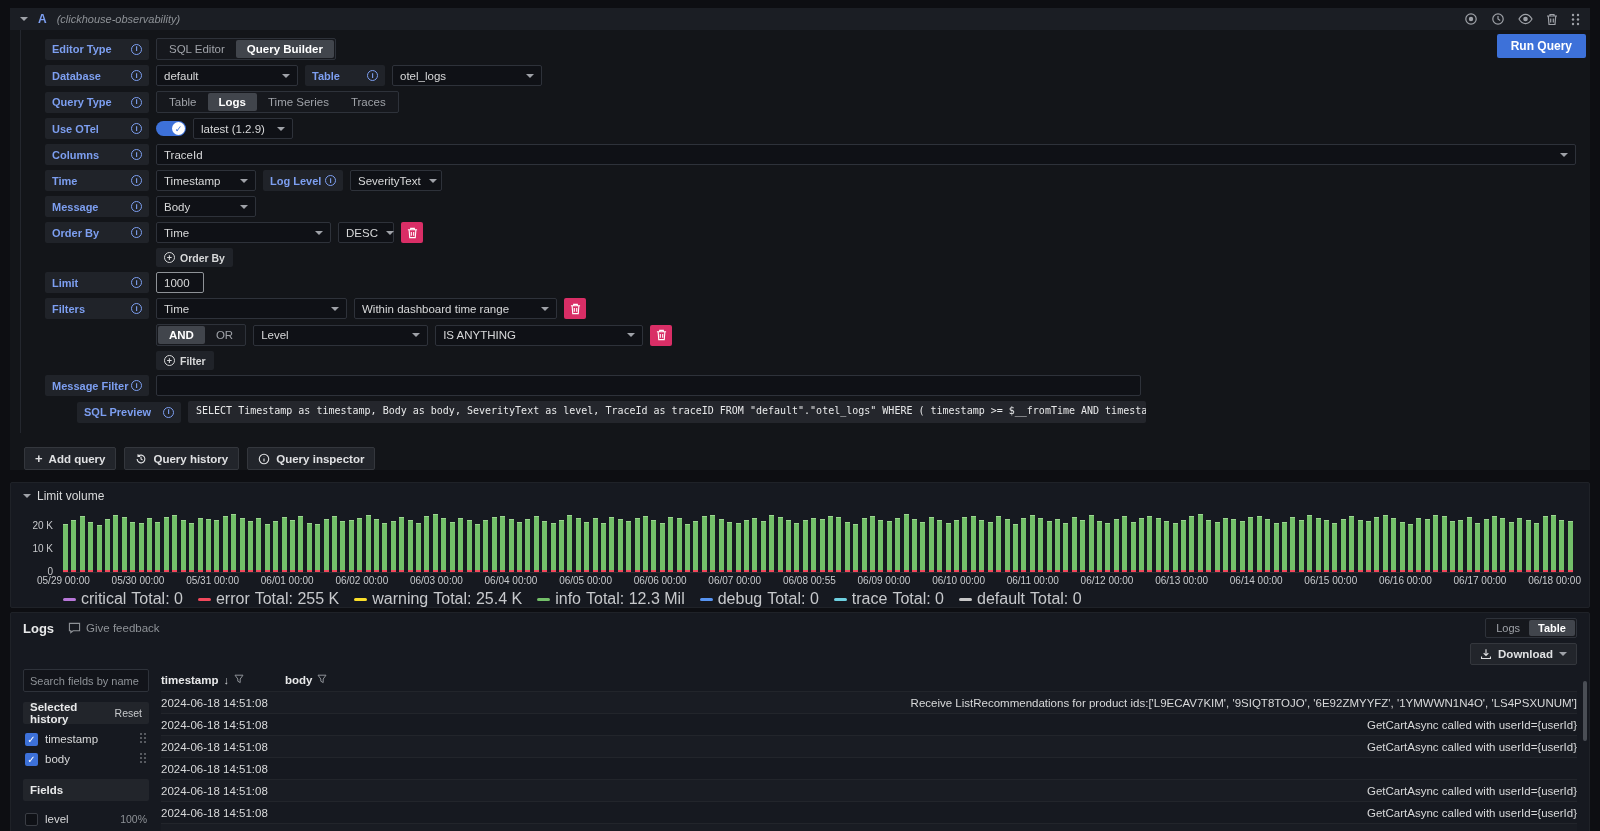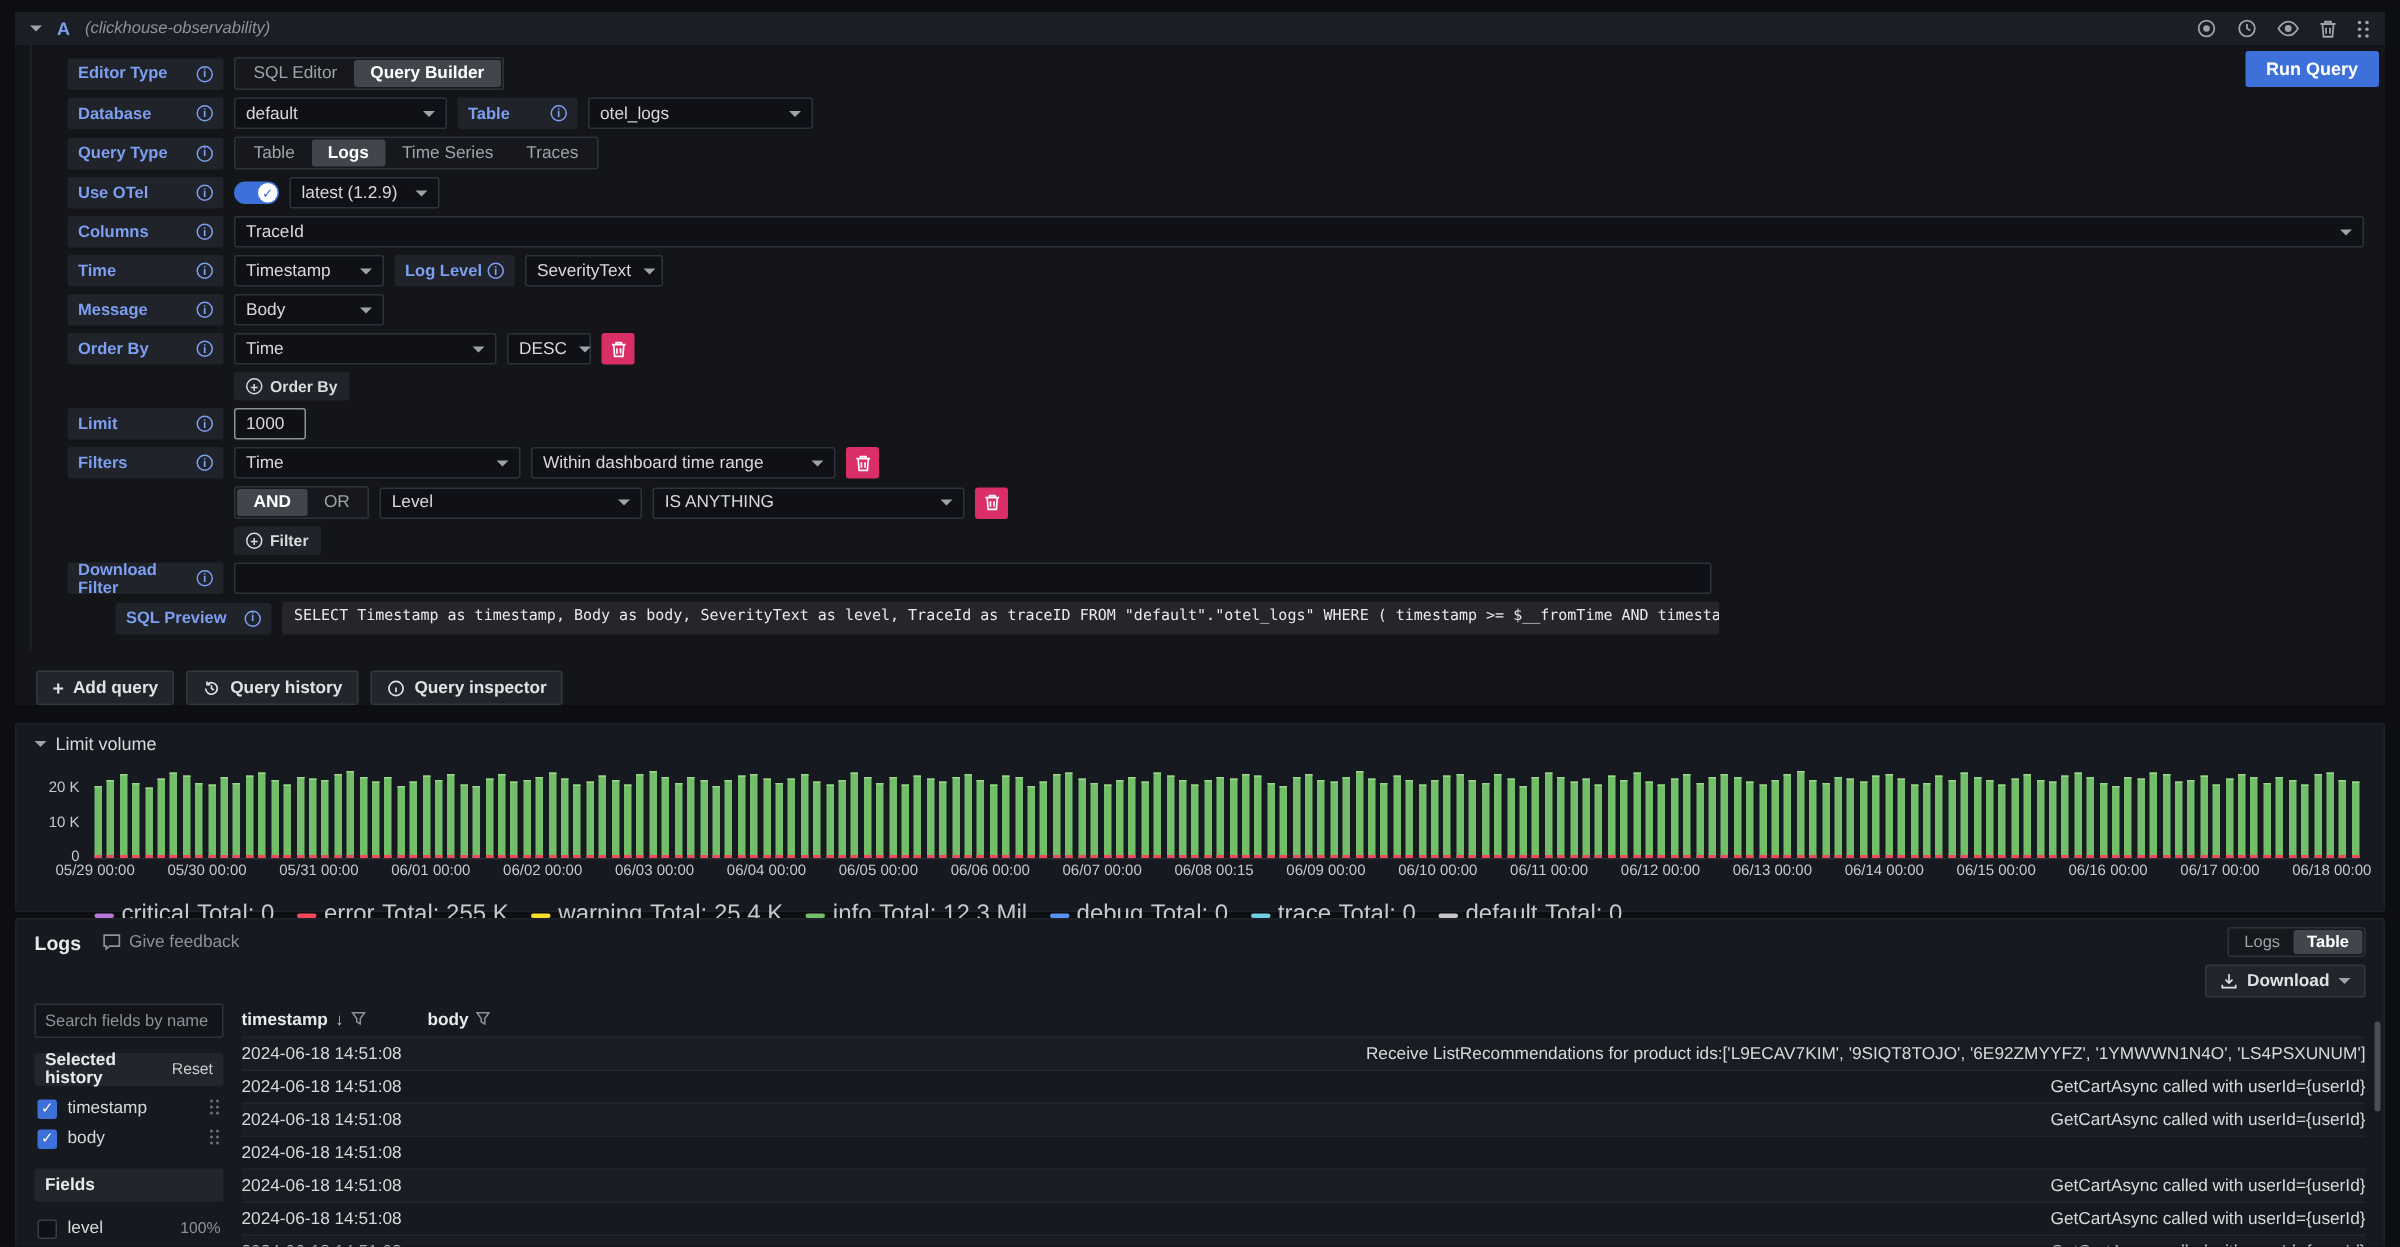--- a/index.html
+++ b/index.html
@@ -92,21 +92,21 @@
     margin:12px 10px 0 10px; background:#161920; border:1px solid #1f2228;
     border-radius:2px; height:126px; padding:4px 8px 2px 8px;
   }
   .vol-header { display:flex; align-items:center; gap:6px; height:18px; padding-left:4px; }
   .vol-header .title { font-size:12px; color:#d8d9da; }
   .chart { position:relative; height:64px; margin-top:4px; }
   .yaxis { position:absolute; left:0; top:0; bottom:0; width:38px; }
   .ytick { position:absolute; right:4px; font-size:10px; color:#c7c9cc; }
   .bars { position:absolute; left:44px; right:8px; top:0; bottom:0; display:flex; align-items:flex-end; justify-content:space-between; border-bottom:1px solid #2a2d33; }
   .bar { width:5px; background:#73BF69; border-top:1px solid #9ad48f; border-bottom:2px solid #F2495C; }
-  .xlabels { display:flex; justify-content:space-between; margin:2px 0 15px 18px; padding-right:0; font-size:10px; color:#c7c9cc; }
+  .xlabels { display:flex; justify-content:space-between; margin:2px 0 4px 18px; padding-right:0; font-size:10px; color:#c7c9cc; }
   .legend { display:flex; gap:15px; margin:4px 0 0 44px; font-size:16px; color:#c7c9cc; align-items:center; }
   .legend-item { display:inline-flex; gap:5px; align-items:center; cursor:pointer; }
   .dash { width:13px; height:3px; border-radius:2px; display:inline-block; }
   
   .logs-panel {
     margin:4px 10px 0 10px; background:#161920; border:1px solid #1f2228;
     border-radius:2px; height:265px; padding:5px 12px; position:relative;
   }
   .logs-header { display:flex; align-items:center; gap:14px; height:20px; }
   .logs-header .title { font-weight:bold; font-size:13px; color:#e8e9ea; }
@@ -372,21 +372,21 @@
 
     <div class="qrow indent">
       <button class="add-btn">
         <span class="plus-circle"></span>
         <span>Filter</span>
       </button>
     </div>
 
     <div class="qrow">
       <div class="qlabel">
-        <span>Download Filter</span>
+        <span>Message Filter</span>
         <span class="info-icon"></span>
       </div>
       <input class="text-input mf-input" value="" style="">
     </div>
 
     <div class="qrow" style="margin-bottom:0;padding-left:32px;">
       <div class="qlabel">
         <span>SQL Preview</span>
         <span class="info-icon"></span>
       </div>
@@ -614,21 +614,21 @@
       <span>05/29 00:00</span>
       <span>05/30 00:00</span>
       <span>05/31 00:00</span>
       <span>06/01 00:00</span>
       <span>06/02 00:00</span>
       <span>06/03 00:00</span>
       <span>06/04 00:00</span>
       <span>06/05 00:00</span>
       <span>06/06 00:00</span>
       <span>06/07 00:00</span>
-      <span>06/08 00:15</span>
+      <span>06/08 00:55</span>
       <span>06/09 00:00</span>
       <span>06/10 00:00</span>
       <span>06/11 00:00</span>
       <span>06/12 00:00</span>
       <span>06/13 00:00</span>
       <span>06/14 00:00</span>
       <span>06/15 00:00</span>
       <span>06/16 00:00</span>
       <span>06/17 00:00</span>
       <span>06/18 00:00</span>

